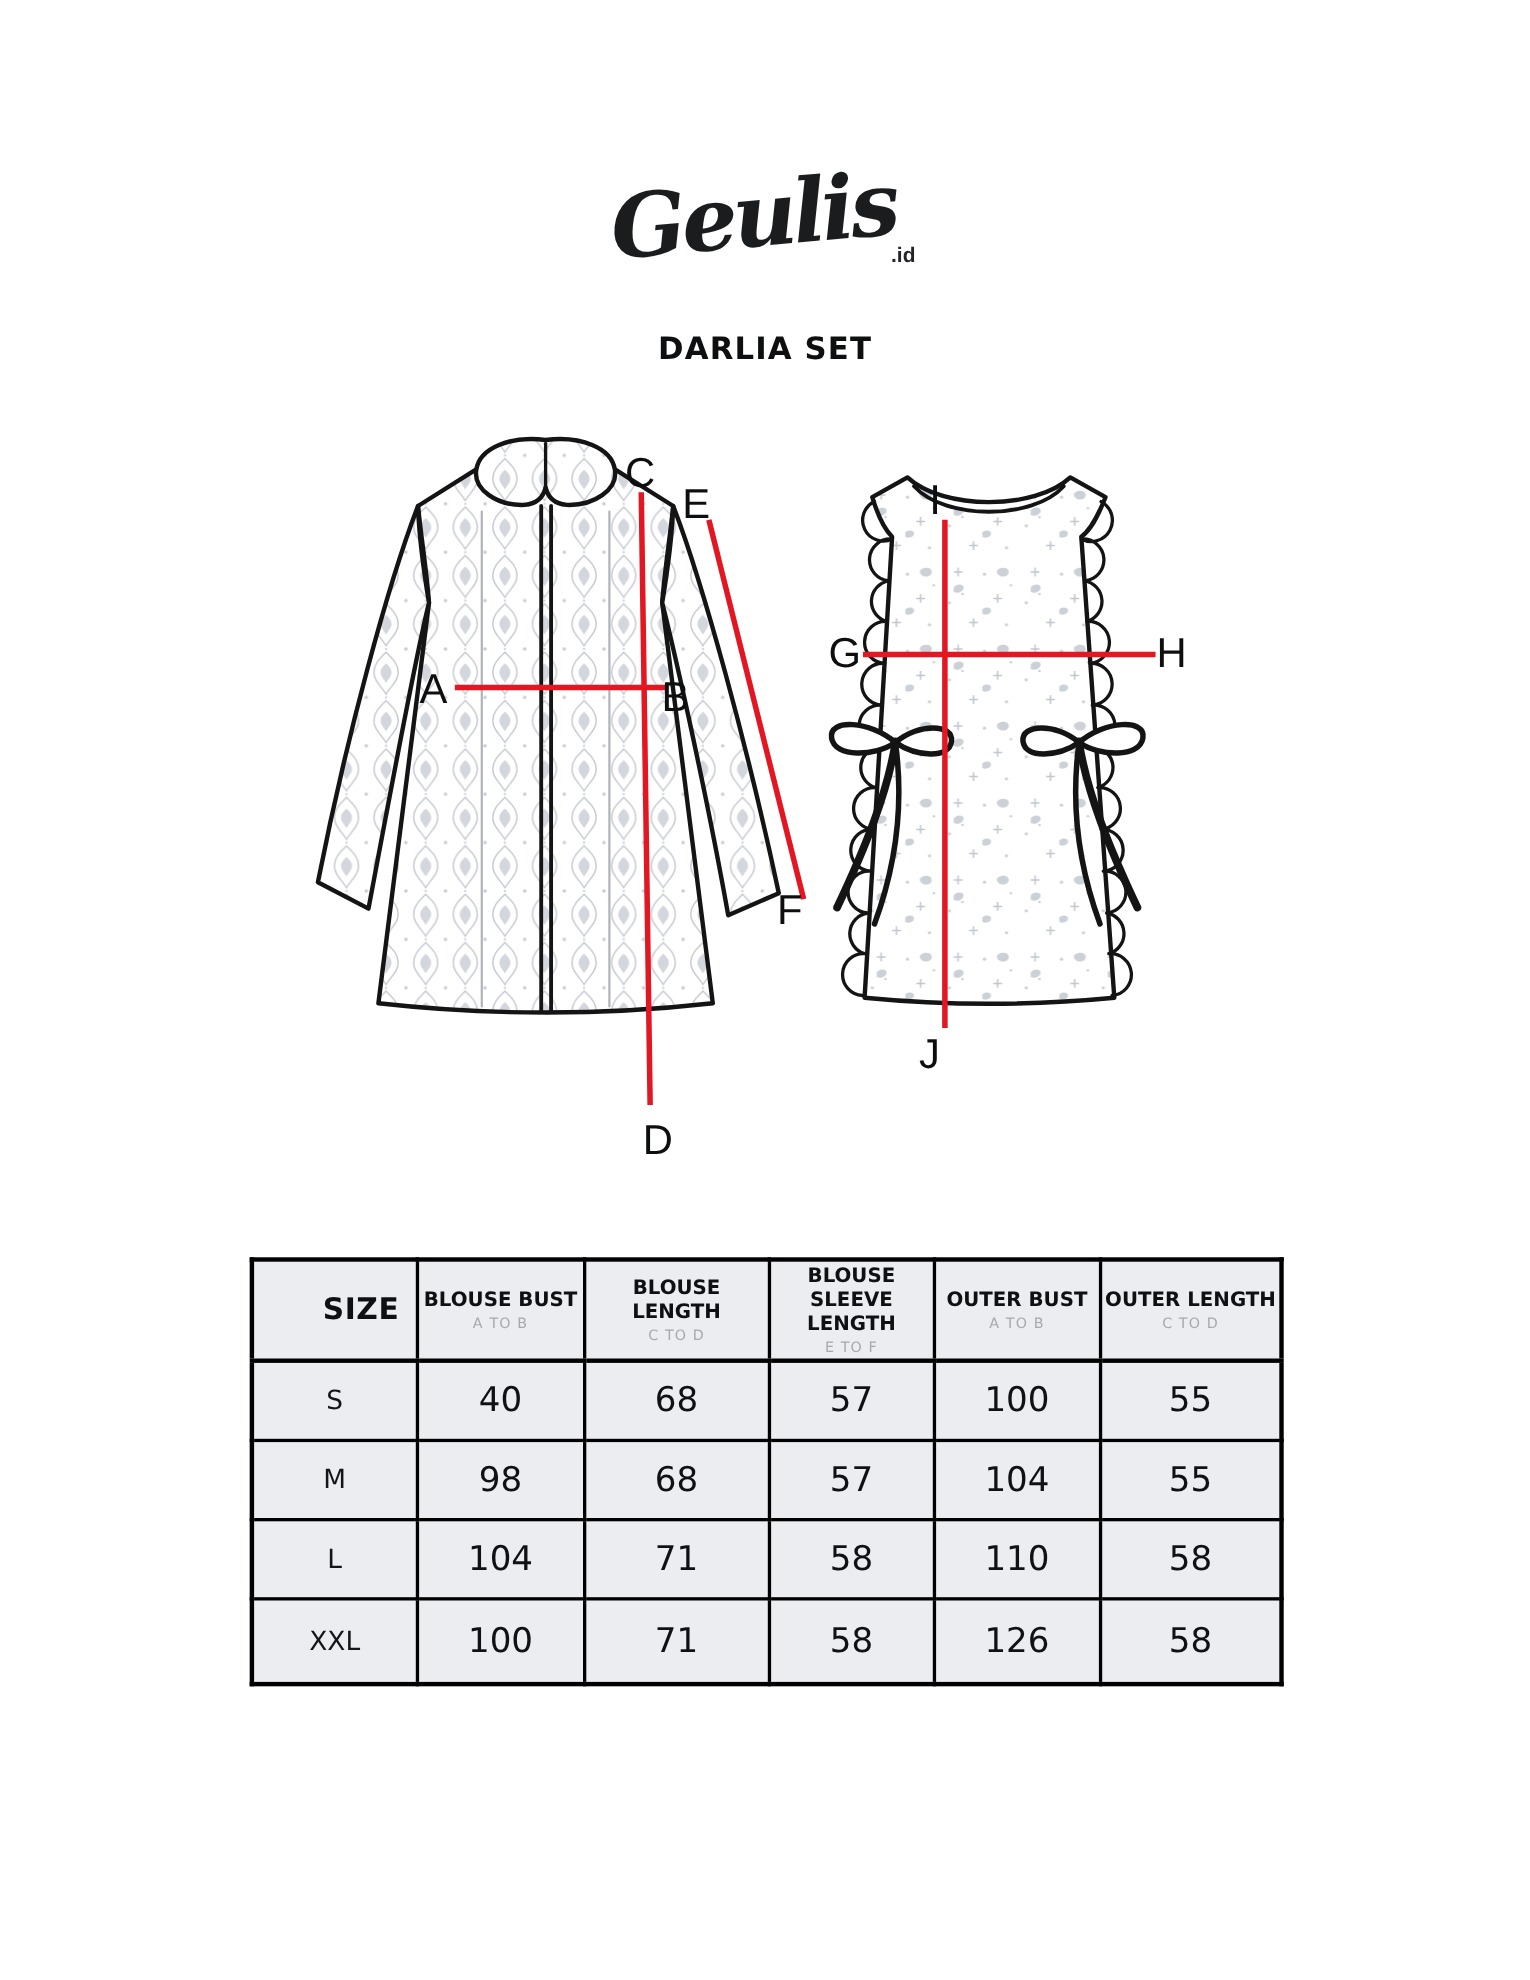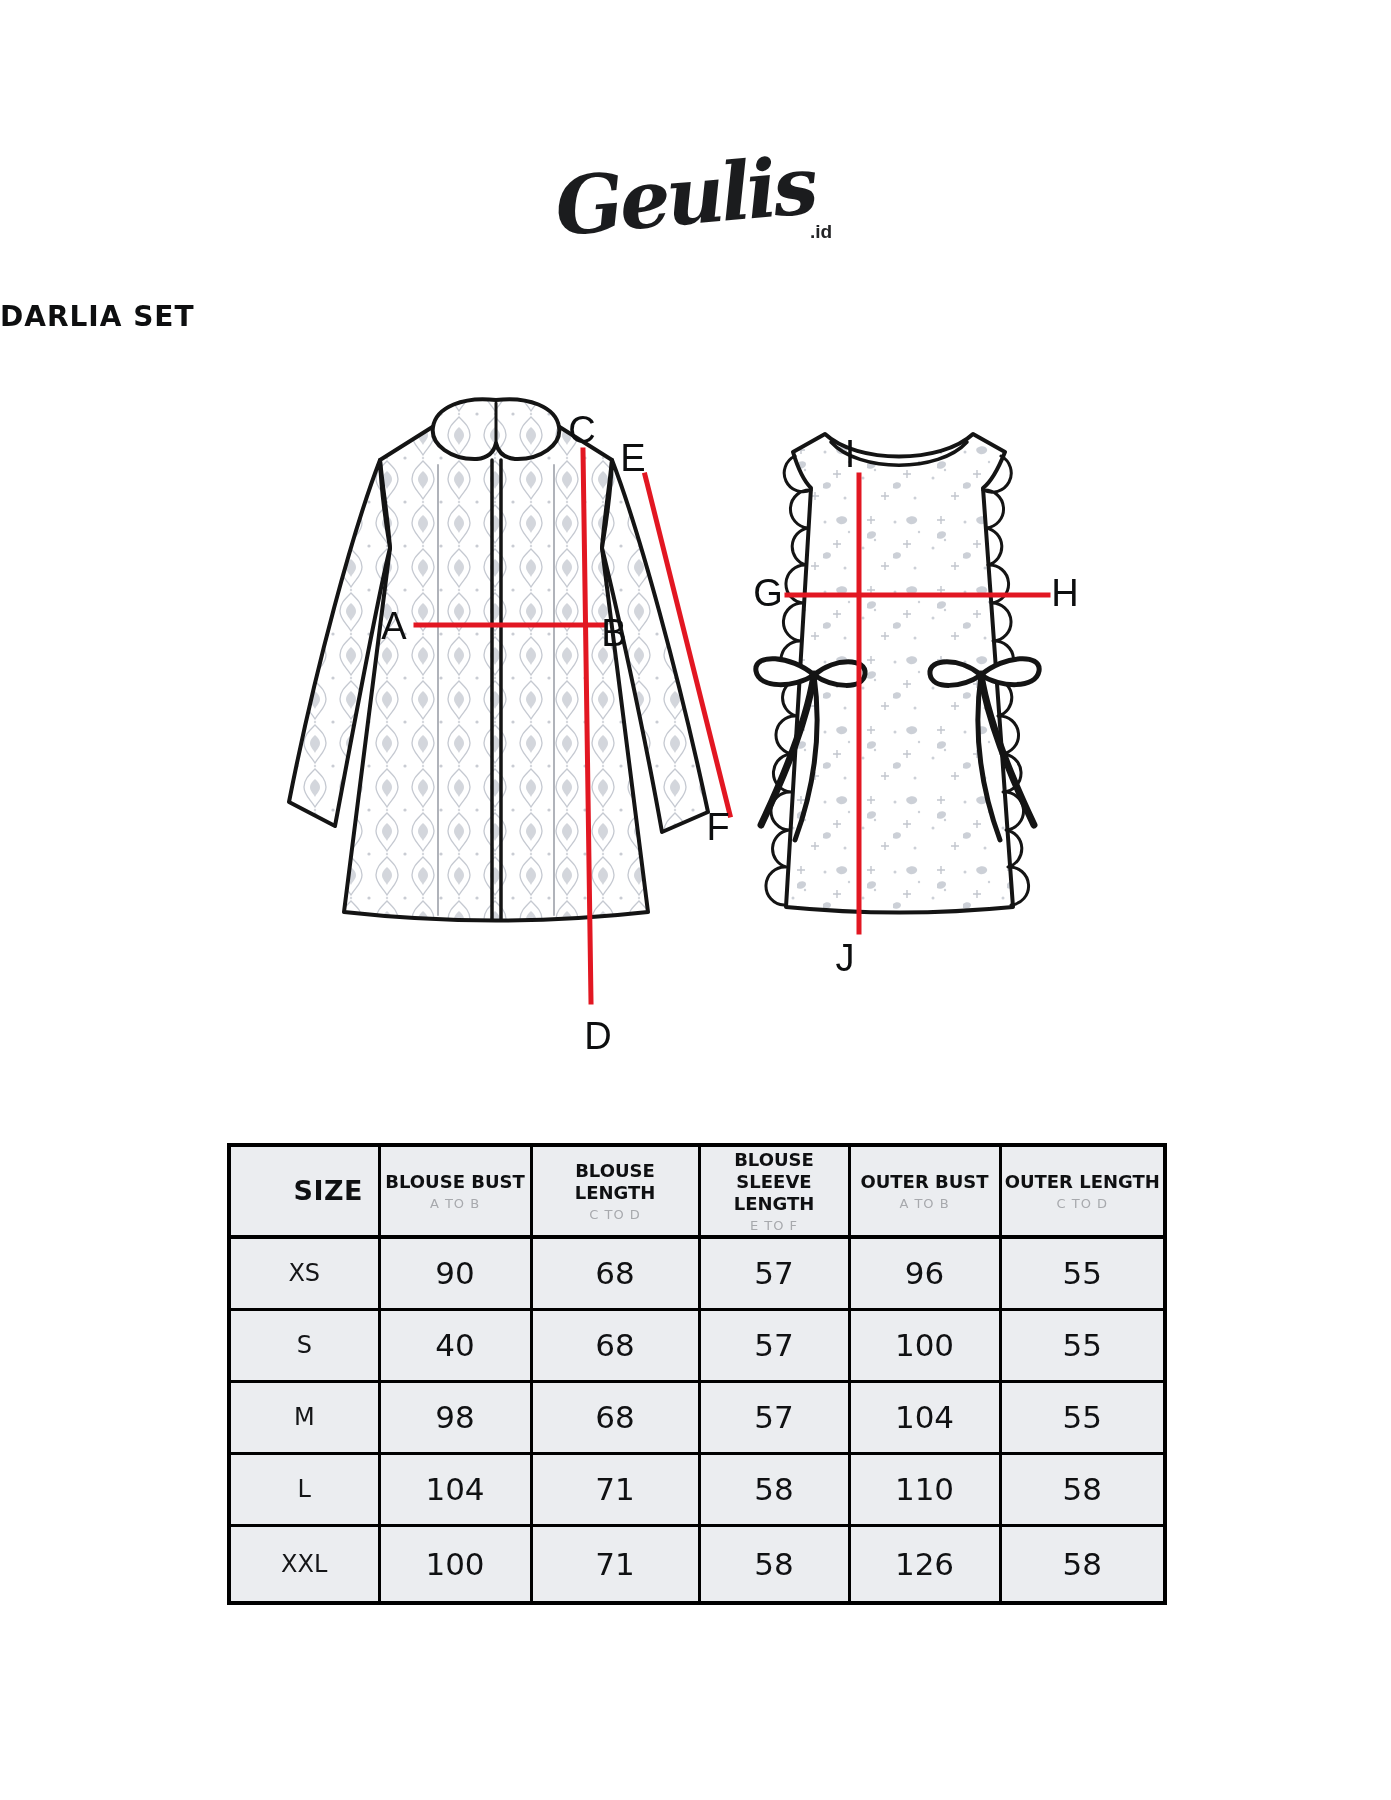--- a/index.html
+++ b/index.html
@@ -13,21 +13,21 @@
     font-family:"DejaVu Serif", serif; font-style:italic; font-weight:bold;
     font-size:80px; letter-spacing:-4px; color:#1b1c1e; display:inline-block;
     transform:rotate(-5deg); line-height:1.2;
   }
   .logo-id {
     font-family:Liberation Sans, sans-serif; font-size:19px; font-weight:bold;
     color:#232426; position:relative; top:14px; left:-4px;
   }
   
   .title {
-    position:absolute; top:300px; left:0; width:100%; 
+    position:absolute; top:300px; left:0; width:100%; text-align:center;
     font-size:28px; font-weight:800; letter-spacing:1px; color:#0e0f10;
     font-family:"DejaVu Sans", sans-serif;
   }
   
   .diagram { position:absolute; left:225px; top:370px; width:940px; height:700px; }
   .m-letter {
     font-family:"Liberation Sans", sans-serif; font-size:38px; fill:#0d0e0f;
   }
   
   .table-wrap { position:absolute; left:227px; top:1143px; width:936px; }
@@ -194,28 +194,20 @@
             <div class="h-sub">A TO B</div>
           </th>
           <th>
             <div class="h-main">OUTER LENGTH</div>
             <div class="h-sub">C TO D</div>
           </th>
         </tr>
       </thead>
       <tbody>
         <tr>
-          <th>XS</th>
-          <td>90</td>
-          <td>68</td>
-          <td>57</td>
-          <td>96</td>
-          <td>55</td>
-        </tr>
-        <tr>
           <th>S</th>
           <td>40</td>
           <td>68</td>
           <td>57</td>
           <td>100</td>
           <td>55</td>
         </tr>
         <tr>
           <th>M</th>
           <td>98</td>

